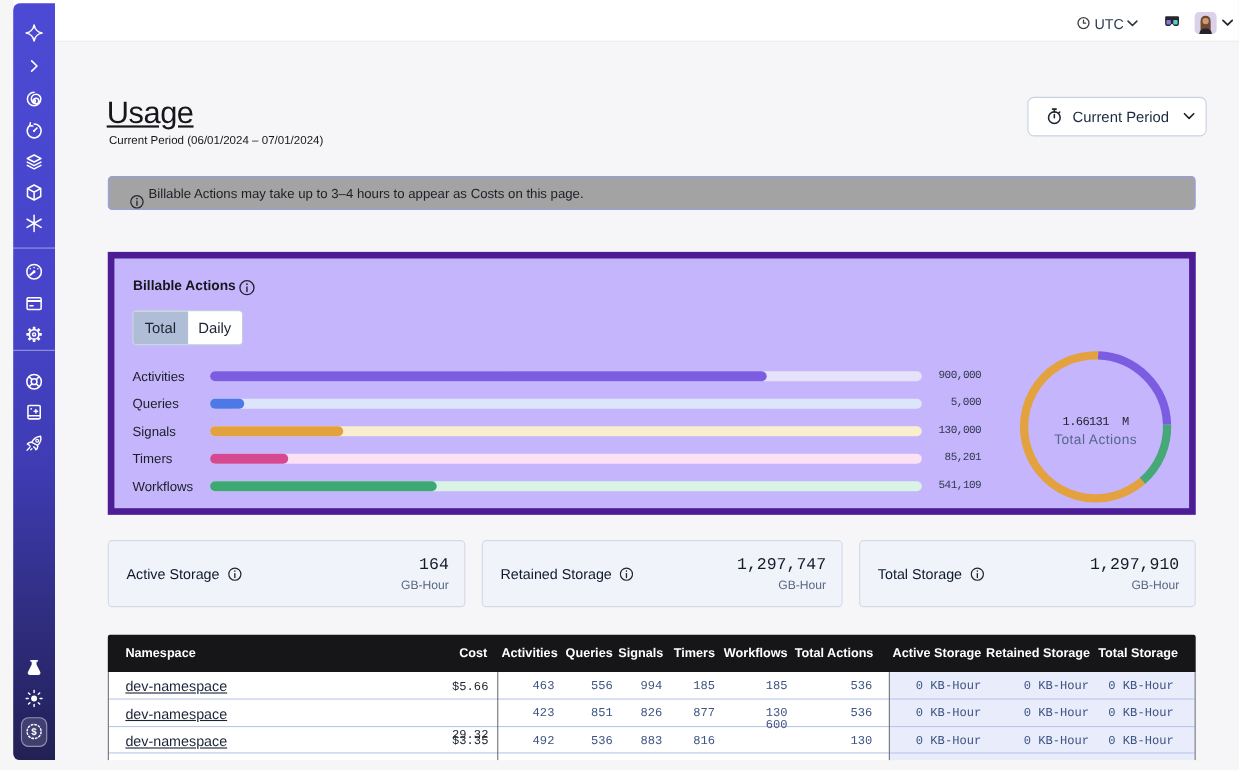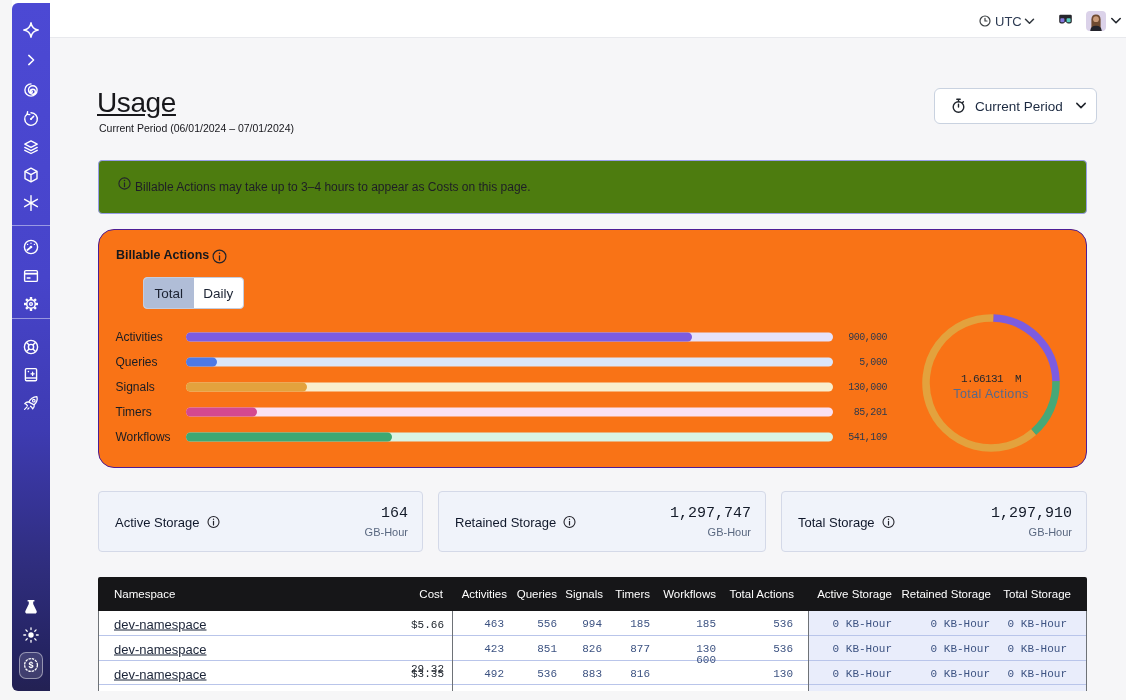--- a/index.html
+++ b/index.html
@@ -13,47 +13,47 @@
     background:linear-gradient(180deg, #4c49d4 0%, #4744ca 40%, #3e3bb2 62%, #2f2d7d 82%, #252463 94%, #232153 100%); }
   .sicon { position:absolute; left:22px; width:18px; height:18px; }
   .sdiv { position:absolute; left:12px; width:38px; height:1px; background:rgba(255,255,255,0.45); }
 
   h1.usage { position:absolute; left:97px; top:87px; font-size:28px; font-weight:400; color:#17171b; letter-spacing:-0.4px;text-decoration:underline; }
   .subtitle { position:absolute; left:99px; top:122px; font-size:10.5px; color:#17171c; }
 
   #periodbtn { position:absolute; left:934px; top:88px; width:163px; height:36px; background:#fff; border:1px solid #c9d2e0; border-radius:6px; display:flex; align-items:center; }
   #periodbtn .txt { font-size:13.5px; font-weight:500; color:#1b2940; }
 
-  #banner { position:absolute; left:98px; top:160px; width:989px; height:54px; background:#4d7c0f; border:1px solid #979de8; border-radius:4px;padding-left:44px; }
+  #banner { position:absolute; left:98px; top:160px; width:989px; height:31px; background:#a3a3a3; border:1px solid #979de8; border-radius:4px;padding-left:44px; }
   #banner .txt { position:absolute; left:36px; top:50%; transform:translateY(-50%); font-size:12px; color:#1e1e26; }
 
-  #bacard { position:absolute; left:98px; top:229px; width:989px; height:239px; background:#f97316; border:1px solid #4c1d95; border-radius:16px; }
+  #bacard { position:absolute; left:98px; top:229px; width:989px; height:239px; background:#c4b5fd; border:6px solid #4c1d95; border-radius:0; }
   .batitle { position:absolute; left:17px; top:18px; font-size:12.5px; font-weight:700; color:#16181d; }
-  #tabs { position:absolute; left:16px; top:47px; height:32px; border:1px solid #c4cdde; border-radius:4px; display:flex; overflow:hidden; background:#fff;margin-left:28px; }
+  #tabs { position:absolute; left:16px; top:47px; height:32px; border:1px solid #c4cdde; border-radius:4px; display:flex; overflow:hidden; background:#fff; }
   #tabs .tab { width:49.5px; display:flex; align-items:center; justify-content:center; font-size:13.5px; color:#1c2333; }
   #tabs .active { background:#b0bdd7; }
 
   .brow { position:absolute; left:0; height:25px; width:989px; }
   .blabel { position:absolute; left:16.5px; top:50%; transform:translateY(-50%); font-size:12px; color:#191d24; }
   .btrack { position:absolute; left:87px; top:50%; transform:translateY(-50%); width:647px; height:9px; border-radius:4.5px; }
   .bfill { position:absolute; left:0; top:0; height:9px; border-radius:4.5px; }
   .bval { position:absolute; right:201px; top:50%; transform:translateY(-50%); font-family:"Liberation Mono", monospace; font-size:10px; letter-spacing:-0.45px; color:#2f3a4d; }
 
   .scard { position:absolute; top:491px; height:61px; background:#f0f3fa; border:1px solid #d4d9e8; border-radius:4px; }
   .slabel { position:absolute; left:16px; top:50%; transform:translateY(-50%); font-size:13px; font-weight:500; color:#10182b; display:flex; align-items:center; }
   .sval { position:absolute; right:14px; top:13px; font-family:"Liberation Mono", monospace; font-size:15px; color:#131a28; }
   .sunit { position:absolute; right:14px; top:34px; font-size:11px; color:#5a6880; }
 
   #tablewrap { position:absolute; left:98px; top:577px; width:989px; height:114px; }
   #tablewrap .thead { position:absolute; left:0; top:0; width:989px; height:34px; background:#161618; border-radius:2px 2px 0 0; }
   #tablewrap .tbody { position:absolute; left:0; top:34px; width:989px; height:80px; background:#fff; }
   #tablewrap .stbg { position:absolute; left:711px; top:34px; width:277px; height:80px; background:#e9edfb; }
   #tablewrap .hline { position:absolute; left:1px; width:987px; height:1px; background:#b9c5ea; }
   #tablewrap .vline { position:absolute; top:34px; width:1px; height:80px; background:#6e7277; }
-  #tablewrap .th { position:absolute; top:17px; transform:translateY(-50%); font-size:11.5px; font-weight:400; color:#fff; white-space:nowrap; }
+  #tablewrap .th { position:absolute; top:17px; transform:translateY(-50%); font-size:11.5px; font-weight:700; color:#fff; white-space:nowrap; }
   #tablewrap .tlink { position:absolute; left:16px; transform:translateY(-50%); font-size:13px; color:#1b2438; text-decoration:underline; }
   #tablewrap .tc { position:absolute; transform:translateY(-50%); font-family:"Liberation Mono", monospace; font-size:11px; color:#3d5382; }
   #tablewrap .tc.cost { color:#20262e; }
 </style>
 </head>
 <body>
   <div id="topbar">
     <svg class="abs" style="left:967px; top:15px;" width="12" height="12" viewBox="0 0 12 12">
       <circle cx="6" cy="6" r="5" fill="none" stroke="#3c4043" stroke-width="1.2"></circle>
       <path d="M6 3.4 V6 H8" fill="none" stroke="#3c4043" stroke-width="1.2" stroke-linecap="round"></path>

